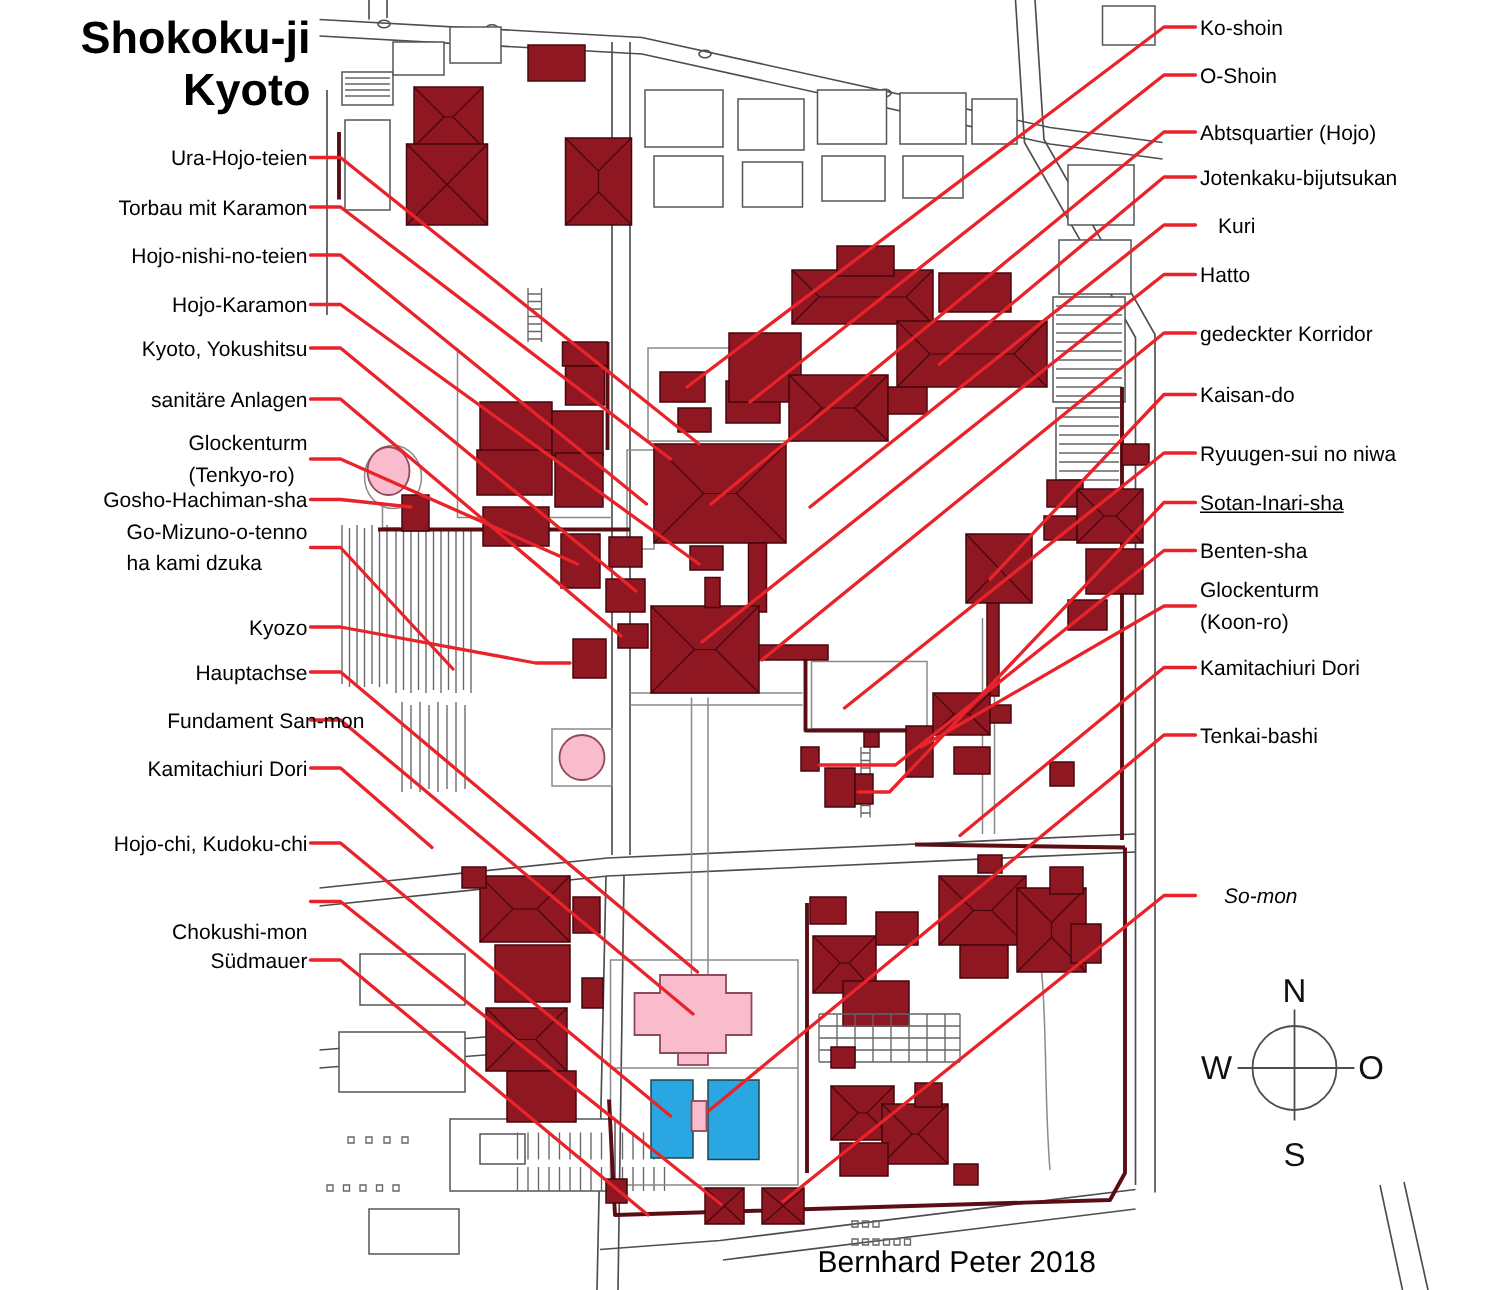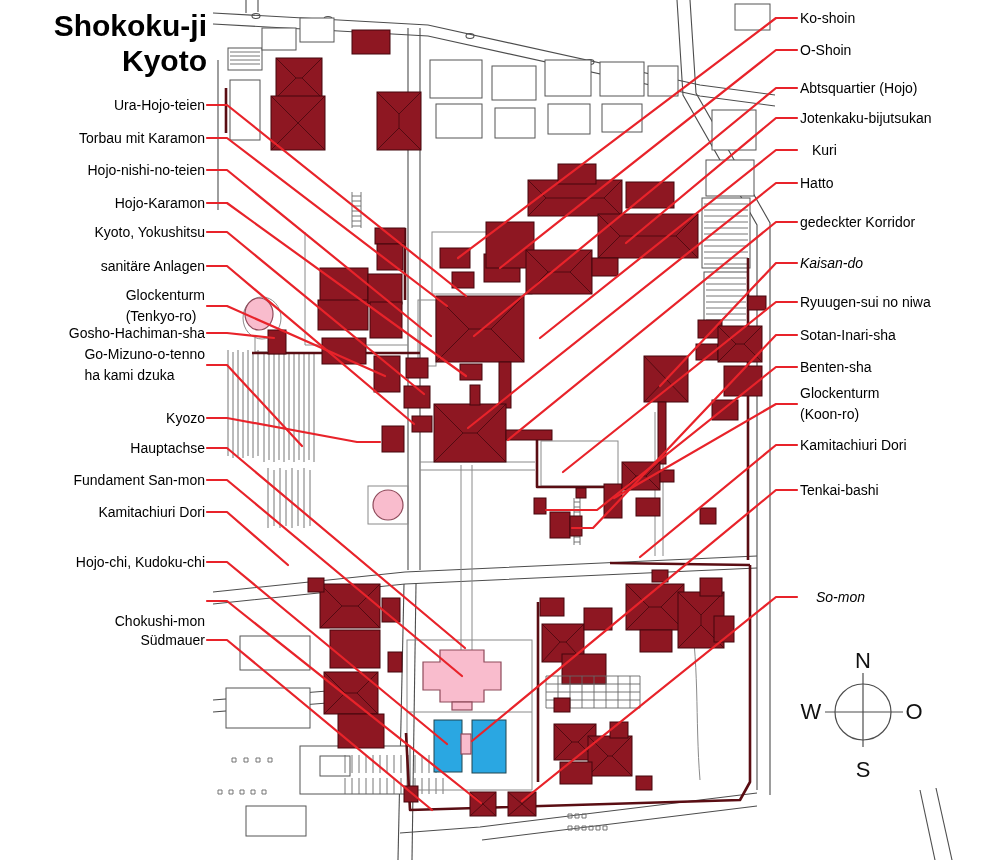--- a/index.html
+++ b/index.html
@@ -316,36 +316,37 @@
       <div class="map-label left" style="top: 127.5px; right: 795px;"><span>Torbau mit Karamon</span></div>
       <div class="map-label left" style="top: 159.5px; right: 795px;"><span>Hojo-nishi-no-teien</span></div>
       <div class="map-label left" style="top: 192.5px; right: 795px;"><span>Hojo-Karamon</span></div>
       <div class="map-label left" style="top: 221.5px; right: 795px;"><span>Kyoto, Yokushitsu</span></div>
       <div class="map-label left" style="top: 255.5px; right: 795px;"><span>sanitäre Anlagen</span></div>
       <div class="map-label left" style="top: 285px; right: 795px;"><span>Glockenturm</span><br><span>(Tenkyo-ro)</span></div>
       <div class="map-label left" style="top: 322.5px; right: 795px;"><span>Gosho-Hachiman-sha</span></div>
       <div class="map-label left" style="top: 344px; right: 795px;"><span>Go-Mizuno-o-tenno</span><br><span>ha kami dzuka</span></div>
       <div class="map-label left" style="top: 407.5px; right: 795px;"><span>Kyozo</span></div>
       <div class="map-label left" style="top: 437.5px; right: 795px;"><span>Hauptachse</span></div>
-      <div class="map-label left" style="top: 469.5px; right: 795px;"><span>Fundament San-mon</span></div>
+      <div class="map-label left" style="top: 469.5px; right: 757px;"><span>Fundament San-mon</span></div>
       <div class="map-label left" style="top: 501.5px; right: 795px;"><span>Kamitachiuri Dori</span></div>
       <div class="map-label left" style="top: 551.5px; right: 795px;"><span>Hojo-chi, Kudoku-chi</span></div>
       <div class="map-label left" style="top: 590.5px; right: 795px; margin-top: 20px;"><span>Chokushi-mon</span></div>
       <div class="map-label left" style="top: 629.5px; right: 795px;"><span>Südmauer</span></div>
       <div class="map-label right" style="top: 7.5px; left: 800px;"><span>Ko-shoin</span></div>
       <div class="map-label right" style="top: 39.5px; left: 800px;"><span>O-Shoin</span></div>
       <div class="map-label right" style="top: 77.5px; left: 800px;"><span>Abtsquartier (Hojo)</span></div>
       <div class="map-label right" style="top: 107.5px; left: 800px;"><span>Jotenkaku-bijutsukan</span></div>
       <div class="map-label right" style="top: 139.5px; left: 800px; margin-left: 12px;"><span>Kuri</span></div>
       <div class="map-label right" style="top: 172.5px; left: 800px;"><span>Hatto</span></div>
       <div class="map-label right" style="top: 211.5px; left: 800px;"><span>gedeckter Korridor</span></div>
-      <div class="map-label right" style="top: 252.5px; left: 800px; font-style: italic;"><span>Kaisan-do</span></div>
+      <div class="map-label right" style="top: 252.5px; left: 800px;"><span>Kaisan-do</span></div>
       <div class="map-label right" style="top: 291.5px; left: 800px;"><span>Ryuugen-sui no niwa</span></div>
-      <div class="map-label right" style="top: 324.5px; left: 800px;"><span>Sotan-Inari-sha</span></div>
+      <div class="map-label right" style="top: 324.5px; left: 800px; text-decoration: underline;"><span>Sotan-Inari-sha</span></div>
       <div class="map-label right" style="top: 356.5px; left: 800px;"><span>Benten-sha</span></div>
       <div class="map-label right" style="top: 383px; left: 800px;"><span>Glockenturm</span><br><span>(Koon-ro)</span></div>
       <div class="map-label right" style="top: 434.5px; left: 800px;"><span>Kamitachiuri Dori</span></div>
       <div class="map-label right" style="top: 479.5px; left: 800px;"><span>Tenkai-bashi</span></div>
       <div class="map-label right" style="top: 586.5px; left: 816px; font-style: italic;"><span>So-mon</span></div>
     </div>
 
+<div id="attribution">Bernhard Peter 2018</div>
 
 </div>
 
 </body></html>

